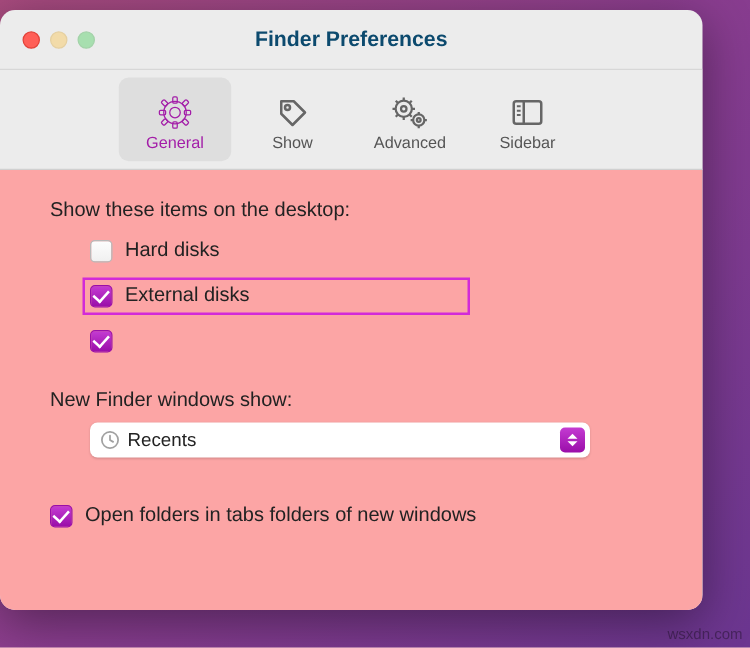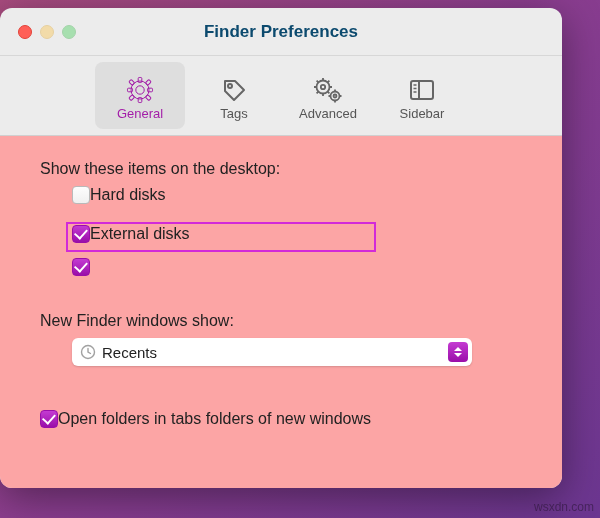--- a/index.html
+++ b/index.html
@@ -15,26 +15,26 @@
   .toolbar{height:80px;display:flex;justify-content:center;gap:0;border-bottom:1px solid #d0d0d0;background:#ececec;}
   .tbtn{width:90px;display:flex;flex-direction:column;align-items:center;justify-content:center;gap:1px;border-radius:8px;margin:6px 2px;padding-top:4px;}
   .tbtn.sel{background:#dedede;}
   .tlabel{font-size:13px;color:#555;}
   .tbtn.sel .tlabel{color:#a31da8;font-weight:500;}
   .tbtn.sel svg *{stroke:#a31da8;fill:none;}
   .tbtn.sel .gear-body{fill:#a31da8;stroke:#a31da8;}
   .body{flex:1;padding:24px 40px 2px 40px;background:#fca5a5;display:flex;flex-direction:column;font-size:16px;color:#222;}
   .section-label{margin-bottom:8px;}
   .checks{display:flex;flex-direction:column;gap:6px;margin-left:32px;margin-bottom:24px;}
-  .crow{display:flex;height:30px;}
+  .crow{display:flex;align-items:center;gap:10px;height:30px;}
   .highlight{border:2px solid #d22ad8;padding:1px 4px;margin-left:-6px;width:310px;}
   .cbox{width:18px;height:18px;border-radius:4px;border:1px solid #b9b9b9;background:linear-gradient(#fdfdfd,#f0f0f0);display:flex;align-items:center;justify-content:center;flex-shrink:0;}
   .cbox.checked{background:linear-gradient(#c43bd2,#9a0ea9);border-color:#9a0ea9;}
   .cbox.checked::after{content:"";width:10px;height:6px;border-left:2.5px solid #fff;border-bottom:2.5px solid #fff;transform:rotate(-48deg) translate(1px,-1px);}
-  .popup{margin-left:32px;width:400px;height:28px;background:#fff;border-radius:6px;box-shadow:0 1px 2px rgba(0,0,0,.15);display:flex;align-items:center;padding:0 4px 0 8px;gap:6px;margin-bottom:44px;}
+  .popup{margin-left:32px;width:400px;height:28px;background:#fff;border-radius:6px;box-shadow:0 1px 2px rgba(0,0,0,.15);display:flex;align-items:center;padding:0 4px 0 8px;gap:6px;margin-bottom:32px;}
   .popup-text{flex:1;font-size:15px;}
   .arrows{width:20px;height:20px;background:linear-gradient(#c43bd2,#9a0ea9);border-radius:4px;display:flex;flex-direction:column;align-items:center;justify-content:center;}
   .arrows::before{content:"";border-left:4px solid transparent;border-right:4px solid transparent;border-bottom:4px solid #fff;margin-bottom:2px;}
   .arrows::after{content:"";border-left:4px solid transparent;border-right:4px solid transparent;border-top:4px solid #fff;}
   .clockicon{width:16px;height:16px;opacity:.55;}
   .watermark{position:absolute;right:6px;bottom:4px;font-size:12px;color:rgba(0,0,0,.35);font-family:Arial,sans-serif;}
   .pagewrap{position:relative;width:600px;height:518px;}
 </style>
 </head>
 <body>
@@ -67,21 +67,21 @@
         </g>
         <circle cx="15" cy="15" r="4.2" fill="#dedede"></circle>
       </svg>
       <span class="tlabel">General</span>
     </div>
     <div class="tbtn">
       <svg width="30" height="30" viewBox="0 0 30 30">
         <path d="M6 6 L16 6 L25 15 L15 25 L6 16 Z" fill="none" stroke="#666" stroke-width="2" stroke-linejoin="round"></path>
         <circle cx="11" cy="11" r="2" fill="none" stroke="#666" stroke-width="2"></circle>
       </svg>
-      <span class="tlabel">Tags</span>
+      <span class="tlabel">Show</span>
     </div>
     <div class="tbtn">
       <svg width="34" height="30" viewBox="0 0 34 30">
         <g fill="none" stroke="#666" stroke-width="1.8">
           <circle cx="12" cy="12" r="6.5"></circle>
               <circle cx="12" cy="12" r="2.2"></circle>
           <line x1="12" y1="3" x2="12" y2="5.5"></line>
               <line x1="12" y1="18.5" x2="12" y2="21"></line>
           <line x1="3" y1="12" x2="5.5" y2="12"></line>
               <line x1="18.5" y1="12" x2="21" y2="12"></line>

